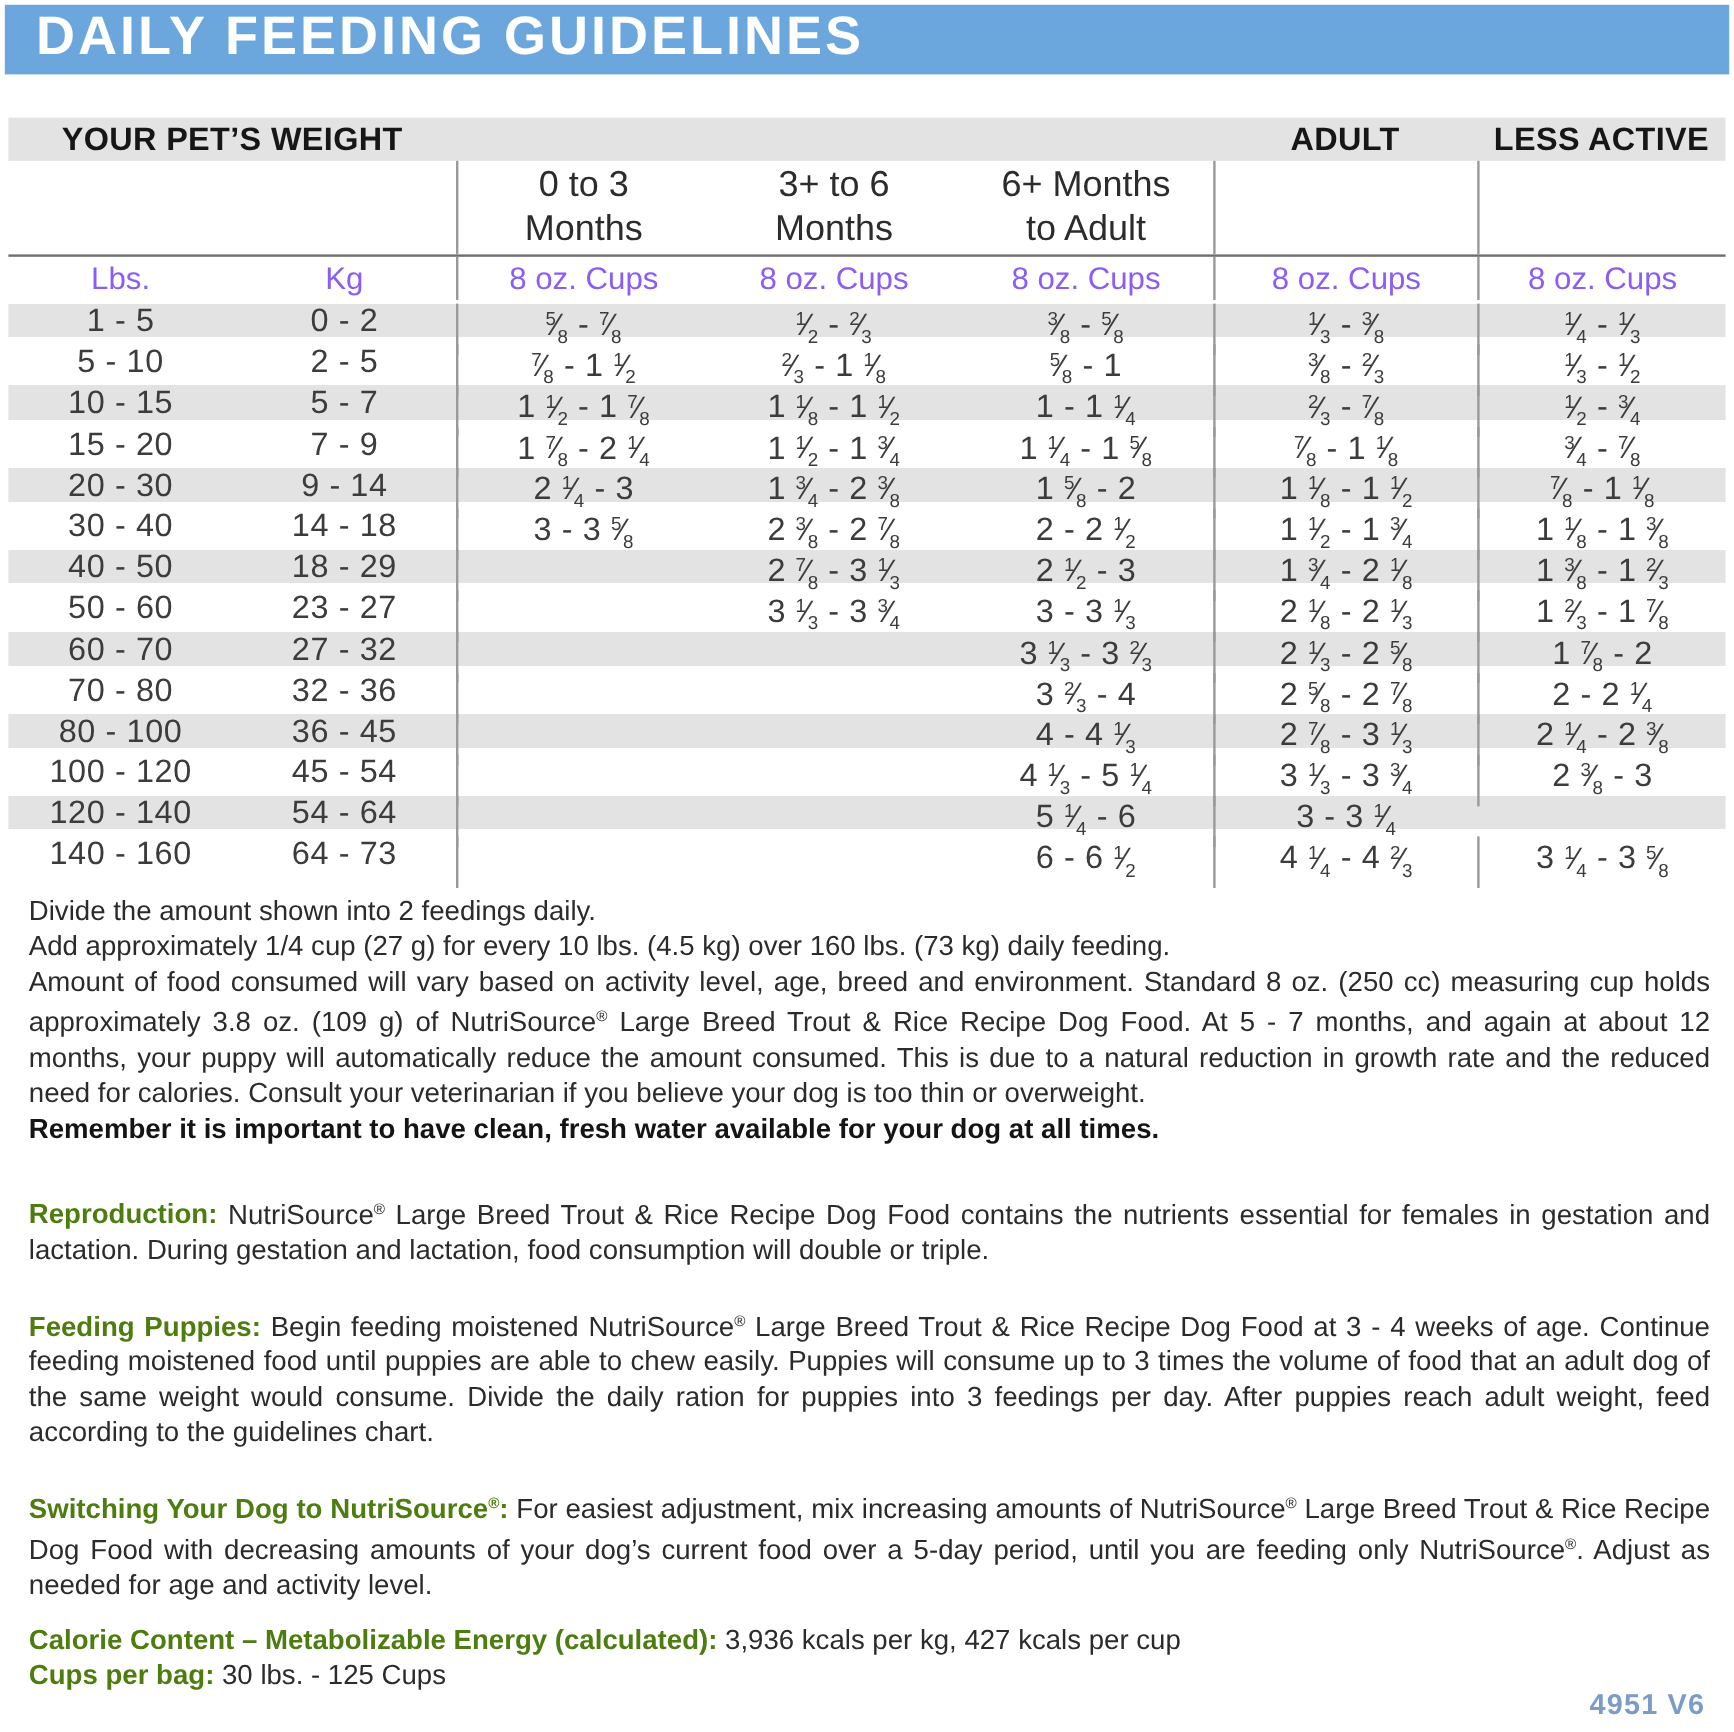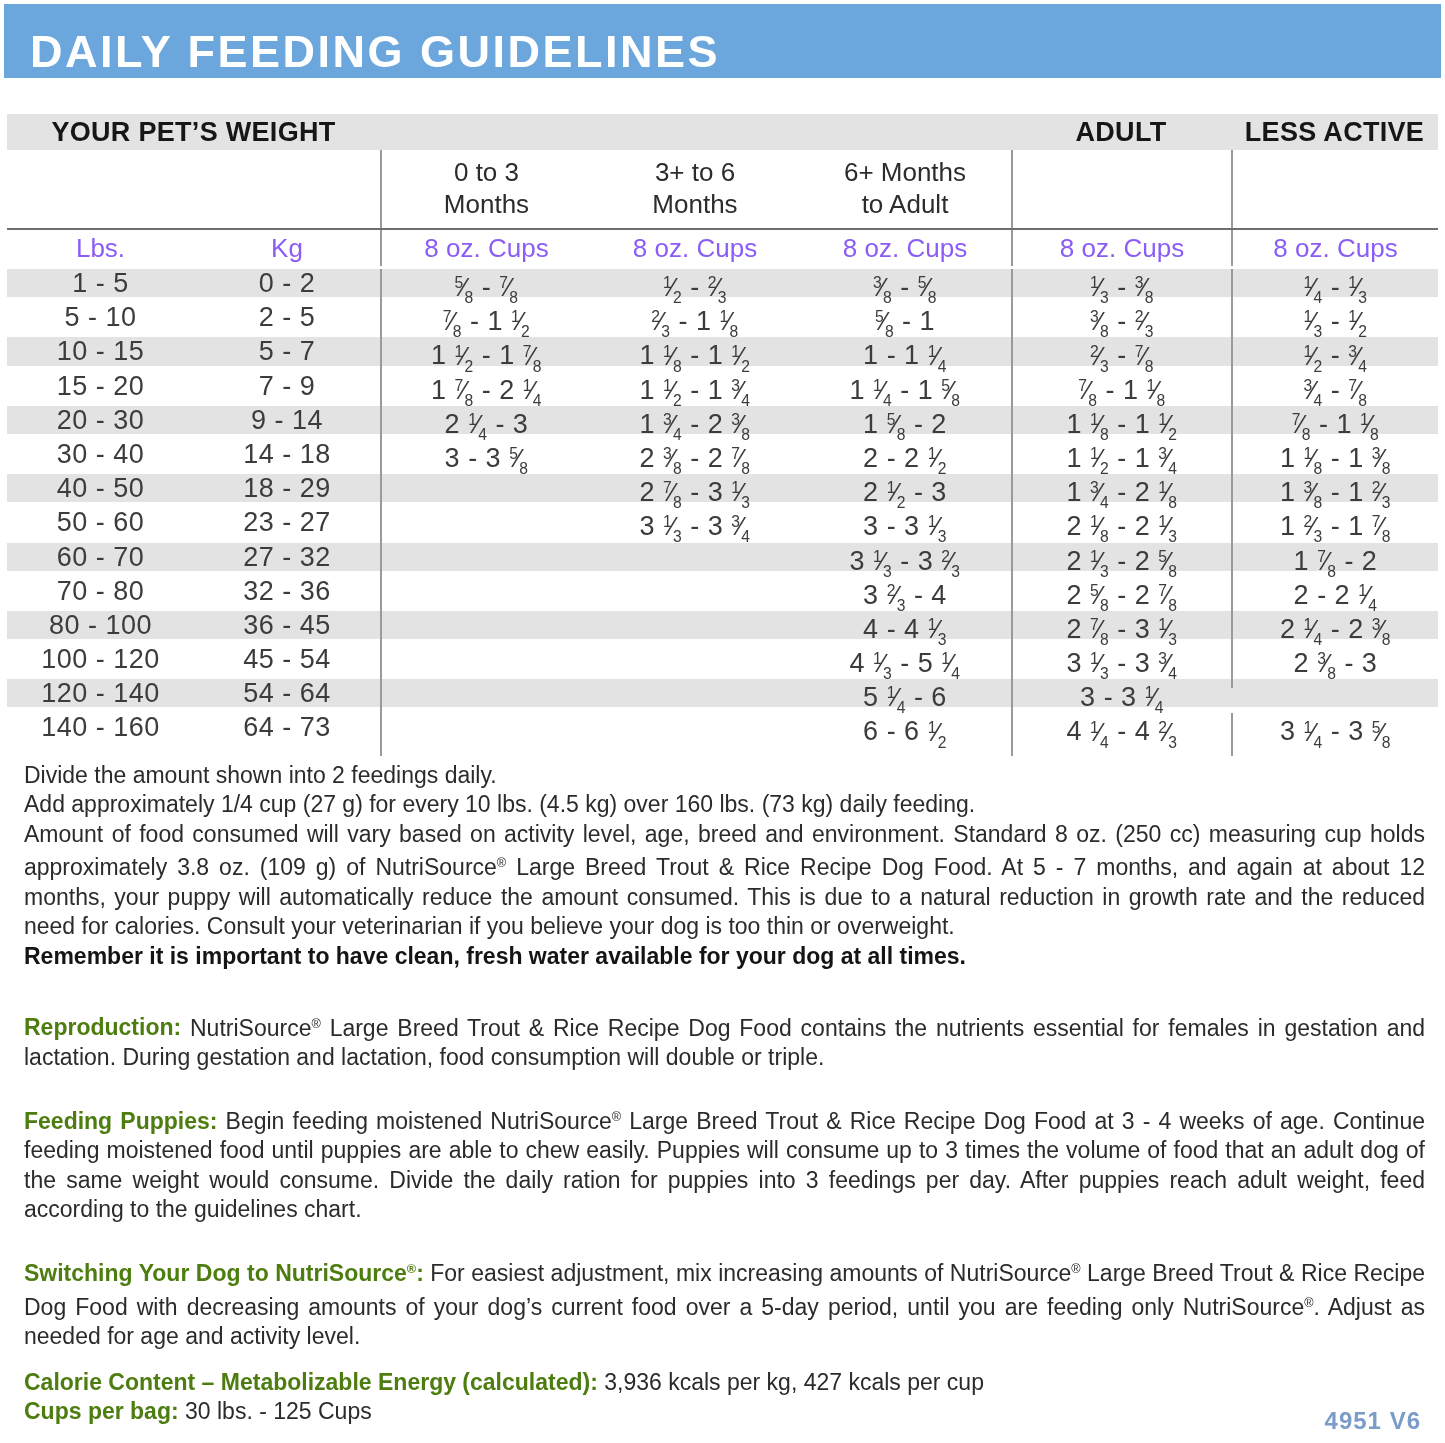--- a/index.html
+++ b/index.html
@@ -1,36 +1,36 @@
 <!DOCTYPE html>
 <html><head>
 <meta charset="utf-8">
 <style>
   html,body{margin:0;padding:0;background:#fff;}
   .page{position:relative;width:1445px;height:1443px;overflow:hidden;background:#fff;
         font-family:"Liberation Sans",sans-serif;color:#2e2e2e;}
 
   
-  .title-bar{margin:4px 4px 0;height:74px;background:#6ba7dd;display:flex;align-items:flex-end;}
+  .title-bar{margin:4px 4px 0;height:58px;background:#6ba7dd;display:flex;align-items:flex-start;}
   .title{margin:0;padding-left:26px;font-size:45px;font-weight:bold;color:#ffffff;letter-spacing:2.5px;}
 
   
   .tbl{margin:36px 7px 0;}
   .grid{display:grid;grid-template-columns:187px 186px 211px 208px 212px 220px 207px;}
   .group-row{display:grid;grid-template-columns:187px 186px 211px 208px 212px 220px 207px;
              background:#e3e3e3;height:36px;align-items:center;}
   .gh{font-weight:bold;font-size:27px;color:#161616;text-align:center;letter-spacing:.3px;}
   .gh-weight{grid-column:1/3;}
   .gh-puppy{grid-column:3/6;}
   .gh-adult{grid-column:6/7;}
   .gh-less{grid-column:7/8;}
 
   .sub-row{height:78px;}
   .sub-row .cell{display:flex;align-items:center;justify-content:center;
-                 white-space:pre-line;text-align:center;font-size:26px;line-height:1.22;color:#2c2c2c;}
+                 white-space:pre-line;text-align:center;font-size:30px;line-height:1.22;color:#2c2c2c;}
   .units-row{height:36px;border-top:2px solid #6f6f6f;}
   .units-row .cell{display:flex;align-items:center;justify-content:center;font-size:26px;color:#8b5cf6;}
   .vline{border-left:2px solid #9a9a9a;}
 
   .tbody .row{height:34.2px;box-sizing:border-box;padding:3px 0;}
   .tbody .row.stripe{background:#e3e3e3;background-clip:content-box;}
   .tbody .cell{font-size:27px;line-height:28px;text-align:center;color:#3c3c3c;
                letter-spacing:.5px;overflow:visible;}
 
   

